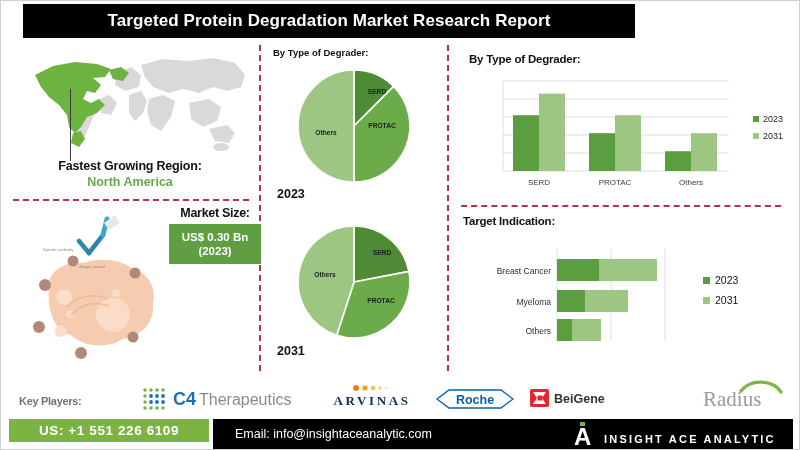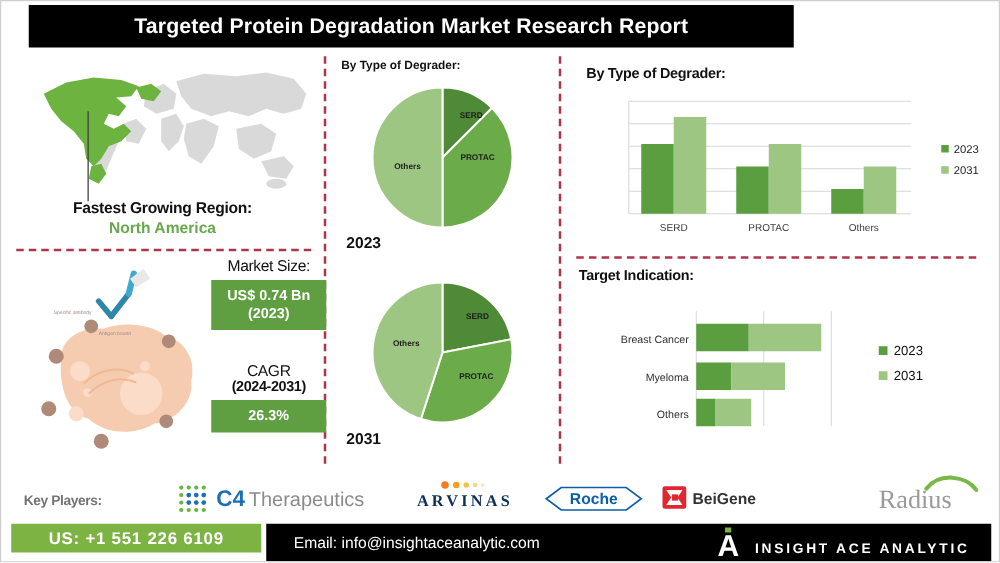--- a/index.html
+++ b/index.html
@@ -22,21 +22,21 @@
   #map-pointer{position:absolute;left:69px;top:88px;width:1px;height:72px;background:#3b3b3b;}
 
   #region-block{position:absolute;left:14px;top:158px;width:230px;text-align:center;}
   #region-label{font-size:12.5px;font-weight:bold;color:#111;letter-spacing:-0.2px;}
   #region-value{font-size:12.5px;font-weight:bold;color:#6aa84f;margin-top:2px;text-align:center;}
 
   #cell-wrap{position:absolute;left:20px;top:210px;width:165px;height:155px;}
   #cell-wrap svg{display:block;width:165px;height:155px;}
 
   #stats{position:absolute;left:168px;top:205px;width:92px;text-align:center;}
-  .stat-title{font-size:12.5px;font-weight:normal;color:#111;letter-spacing:-0.3px;white-space:nowrap;}
+  .stat-title{font-size:12.5px;font-weight:bold;color:#111;letter-spacing:-0.3px;white-space:nowrap;}
   .stat-sub{font-size:11.5px;font-weight:bold;color:#111;letter-spacing:-0.3px;white-space:nowrap;}
   .stat-box{background:#5f9e41;color:#fff;font-size:11.5px;font-weight:bold;
             padding:6px 4px;margin-top:4px;line-height:14px;}
   .cagr-wrap{margin-top:26px;}
 
   
   .pie-title{position:absolute;font-size:9.5px;font-weight:bold;color:#111;}
   .pie-year{position:absolute;font-size:12.5px;font-weight:bold;color:#111;}
   .pie-svg{position:absolute;}
   .pie-lbl{font-size:6.6px;font-weight:bold;fill:#1d1d1d;font-family:"Liberation Sans",sans-serif;}
@@ -137,29 +137,22 @@
       <path d="M82 24 L86 8" stroke="#3fa8cd" stroke-width="5" stroke-linecap="round" fill="none"></path>
       <path d="M83 12 L94 4 L99 12 L88 19 Z" fill="#e8e8e8"></path>
       <text x="22" y="40" style="font-size:4px;fill:#9a8b86;font-family:'Liberation Sans',sans-serif">Specific antibody</text>
       <text x="58" y="57" style="font-size:4px;fill:#9a8b86;font-family:'Liberation Sans',sans-serif">Antigen bound</text>
     </svg>
   </div>
 
   <div id="stats">
     <div class="stat-title">Market Size:</div>
     <div class="stat-box">
-      <span>US$ 0.74 Bn</span><br>
+      <span>US$ 0.30 Bn</span><br>
       <span>(2023)</span>
-    </div>
-    <div class="cagr-wrap">
-      <div class="stat-title">CAGR</div>
-      <div class="stat-sub">(2024-2031)</div>
-      <div class="stat-box">
-        <span>26.3%</span>
-      </div>
     </div>
   </div>
 
   <div class="pie-title" style="left:272px;top:46px;">By  Type of Degrader:</div>
   <svg class="pie-svg" style="left:288px;top:66px;width:130px;height:118px;" viewBox="0 0 130 118">
 
     <path d="M65 59 L65 3 A56 56 0 0 1 104.6 19.4 Z" fill="#4f8b36" stroke="#fff" stroke-width="1.6"></path>
     <path d="M65 59 L104.6 19.4 A56 56 0 0 1 65 115 Z" fill="#6cab4a" stroke="#fff" stroke-width="1.6"></path>
     <path d="M65 59 L65 115 A56 56 0 0 1 65 3 Z" fill="#9ec683" stroke="#fff" stroke-width="1.6"></path>
     <text class="pie-lbl" x="88" y="27" text-anchor="middle">SERD</text>

